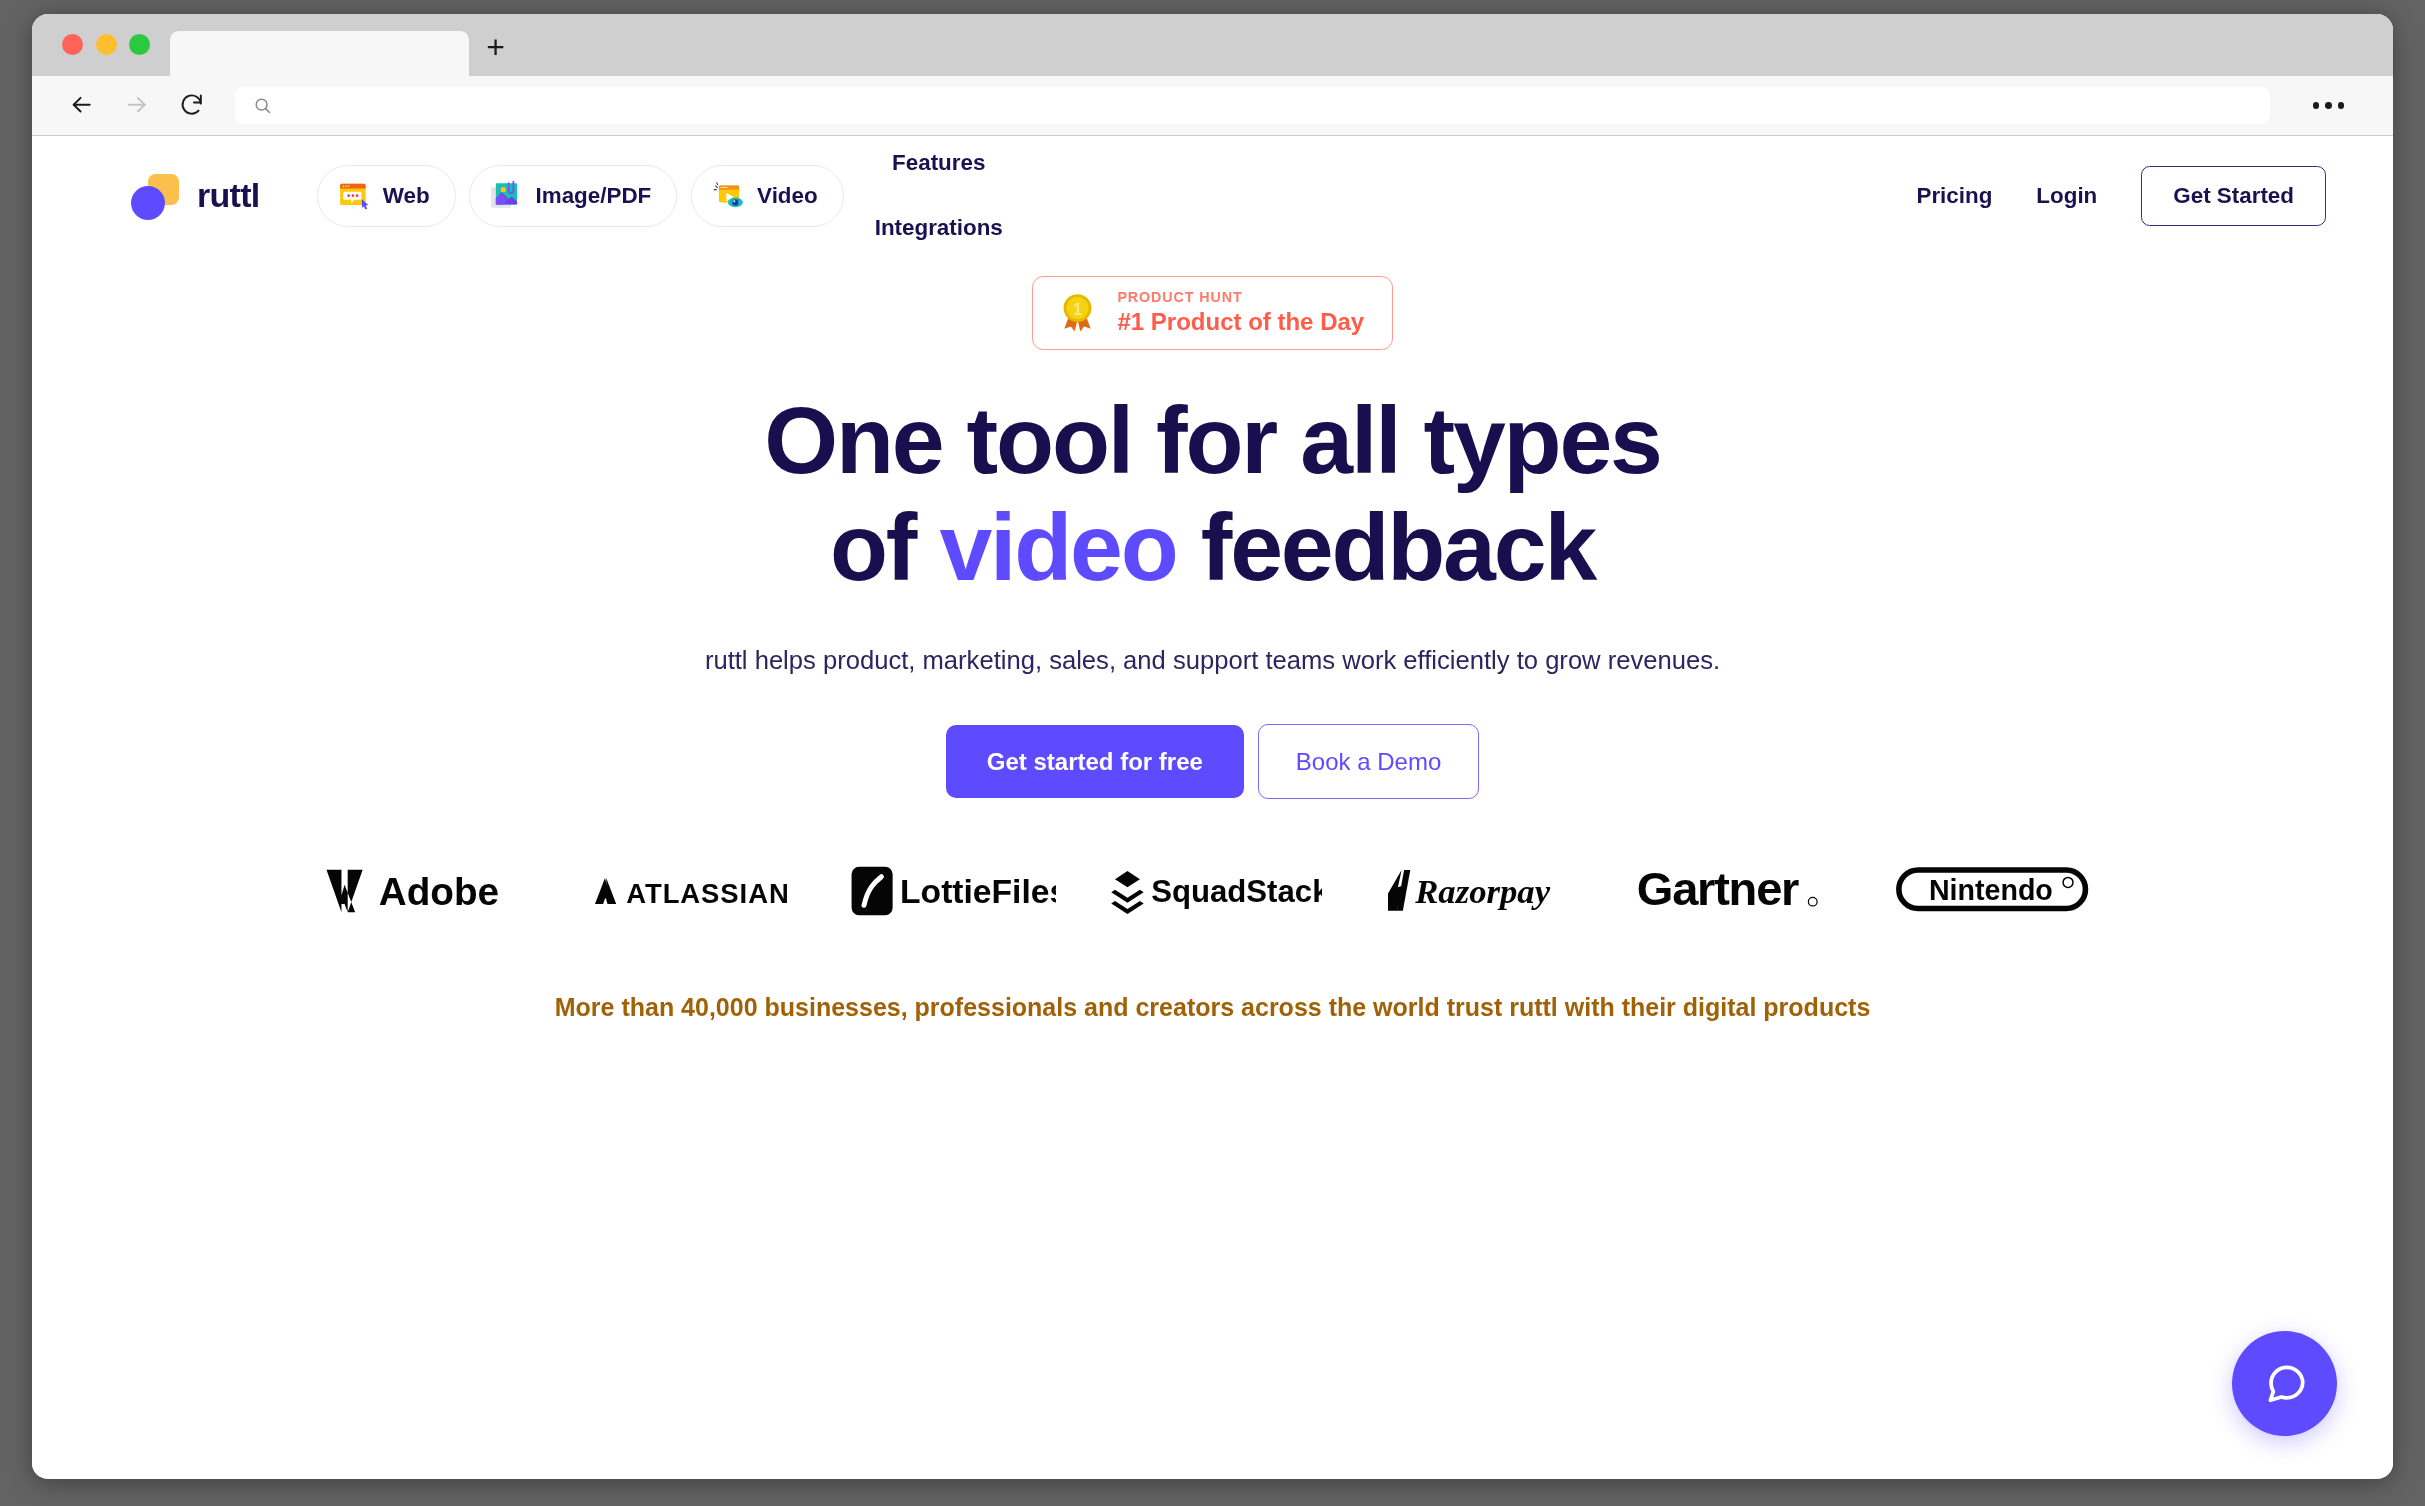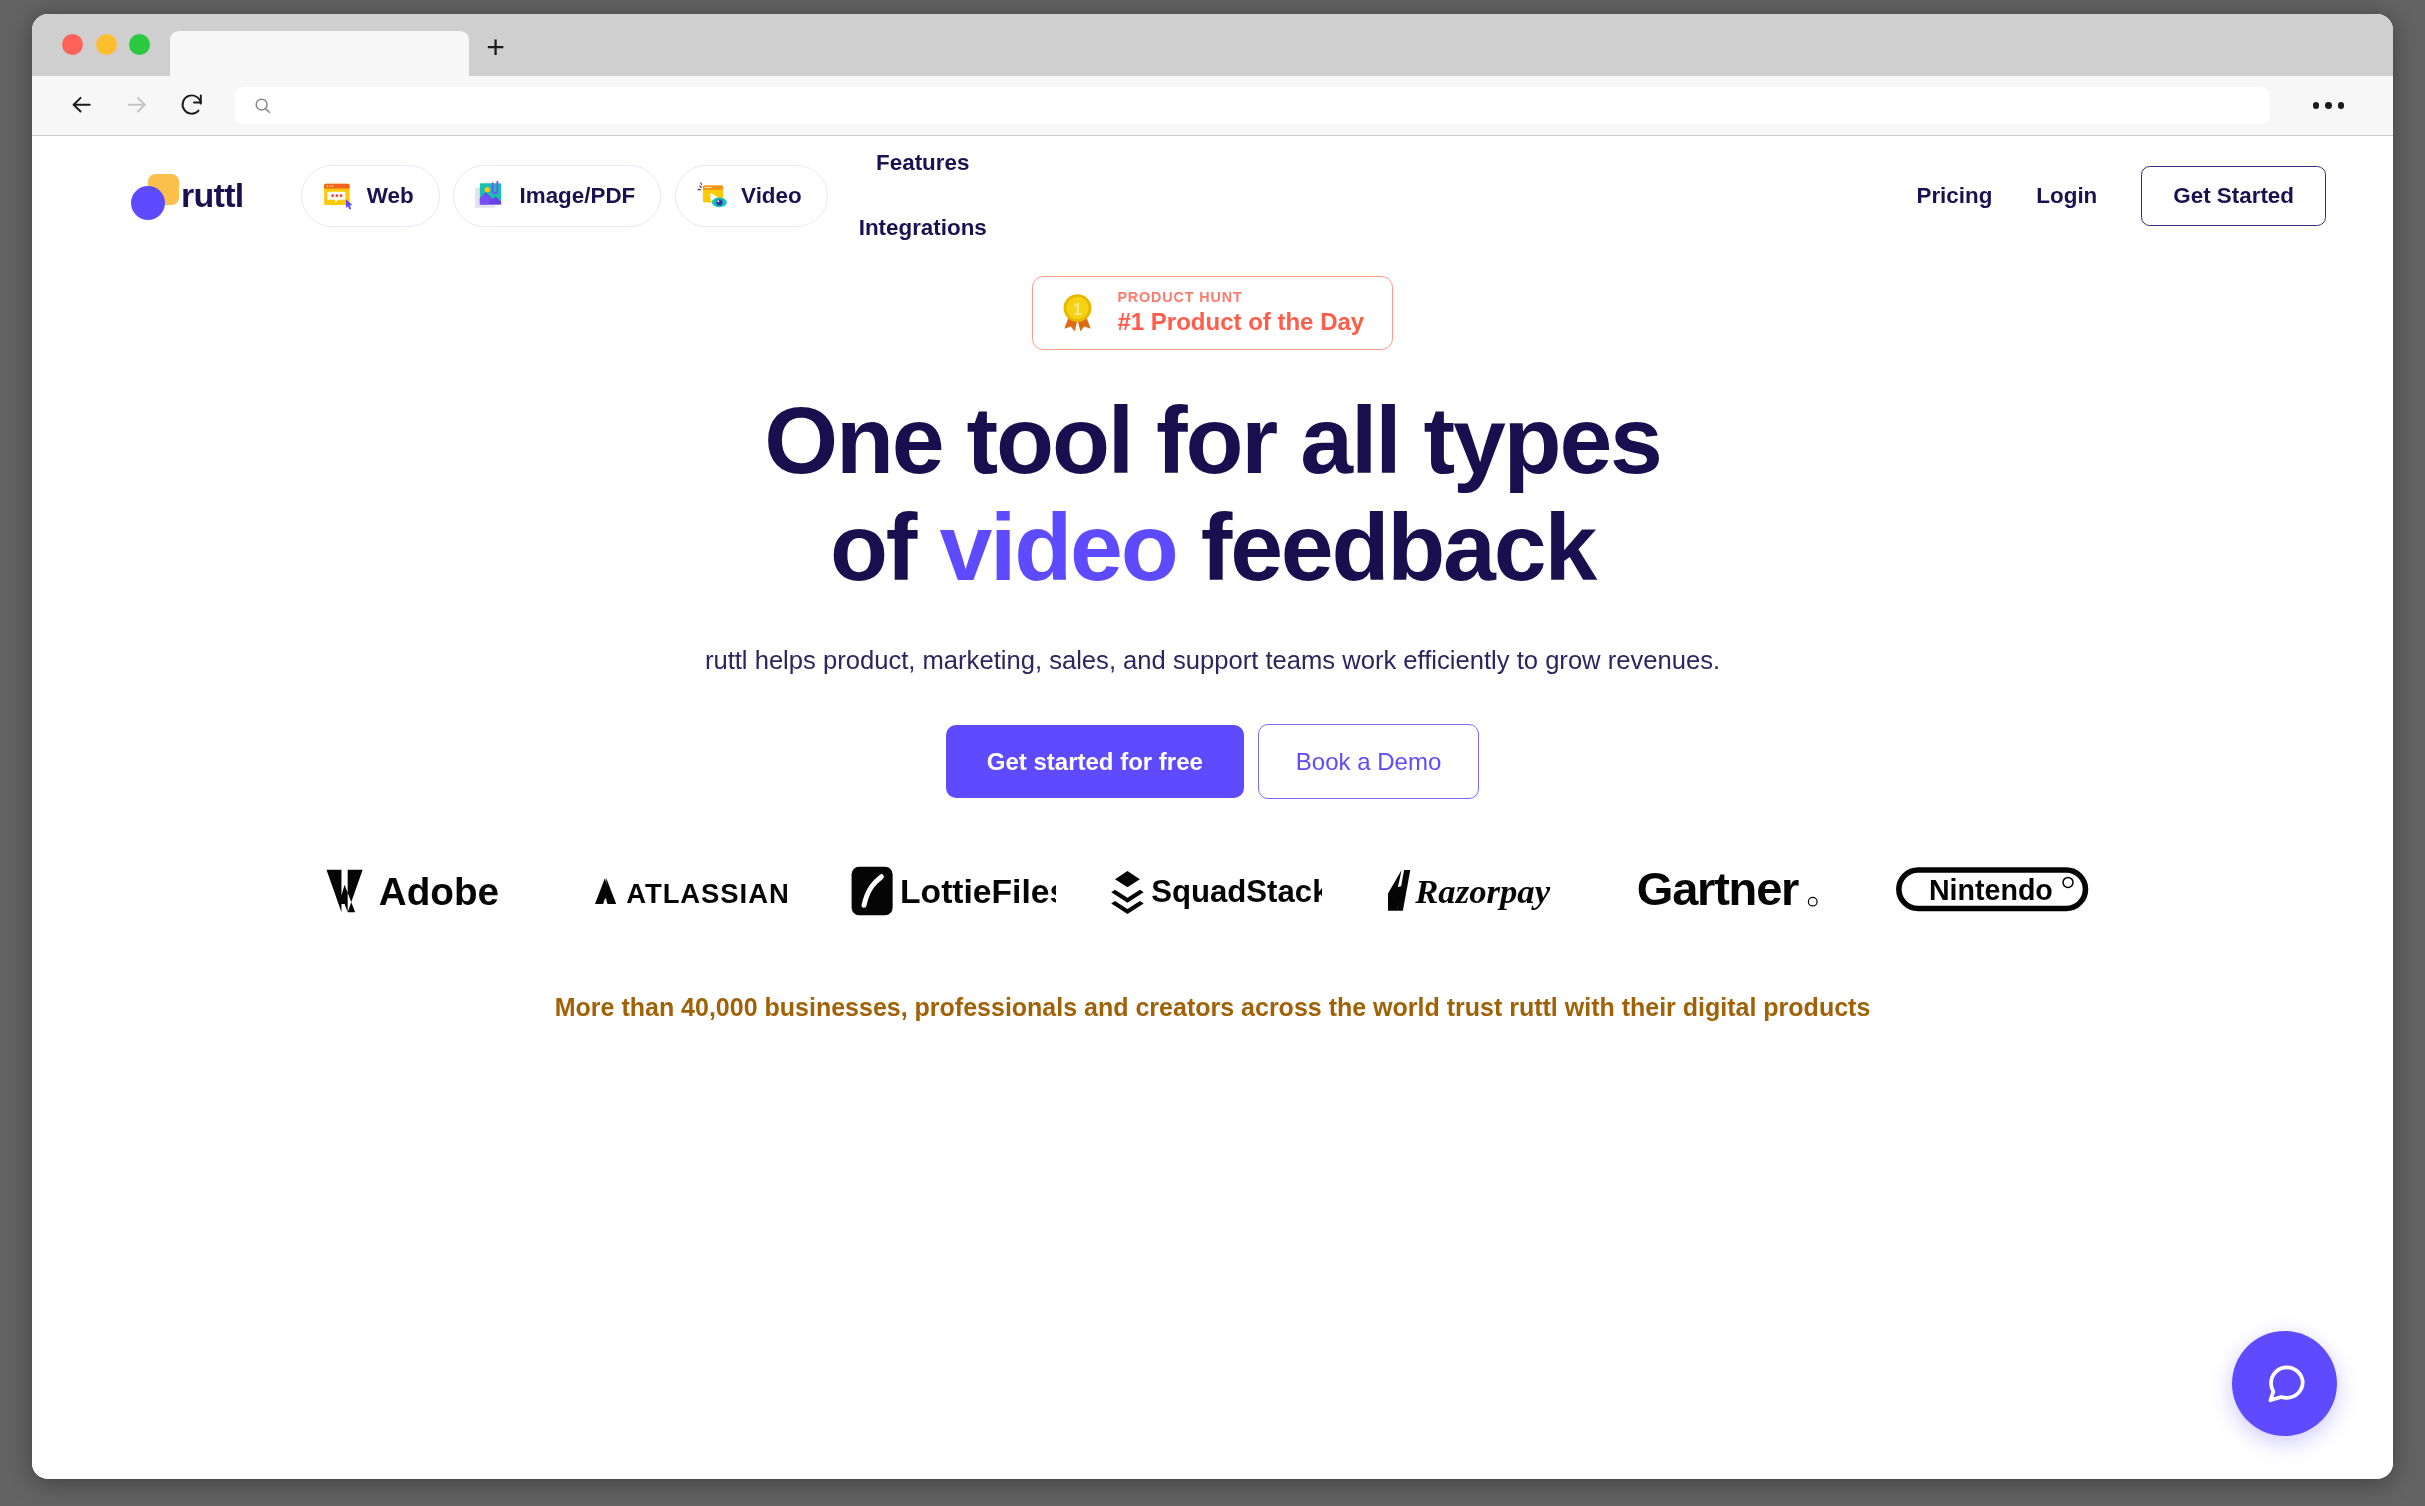--- a/index.html
+++ b/index.html
@@ -101,21 +101,21 @@
   }
 
   
   .site-header {
     height: 120px;
     display: flex;
     align-items: center;
     padding: 0 67px 0 94px;
   }
   .logo {
-    display: flex; align-items: center; gap: 0;
+    display: flex; align-items: center; gap: 16px;
     margin-right: 37px; cursor: pointer;
   }
   .logo-mark { position: relative; width: 55px; height: 54px; flex: none; }
   .logo-sq {
     position: absolute; left: 22.4px; top: 5px;
     width: 31px; height: 31px; border-radius: 7.5px;
     background: #fbbf4b;
   }
   .logo-circle {
     position: absolute; left: 5px; top: 17.5px;

